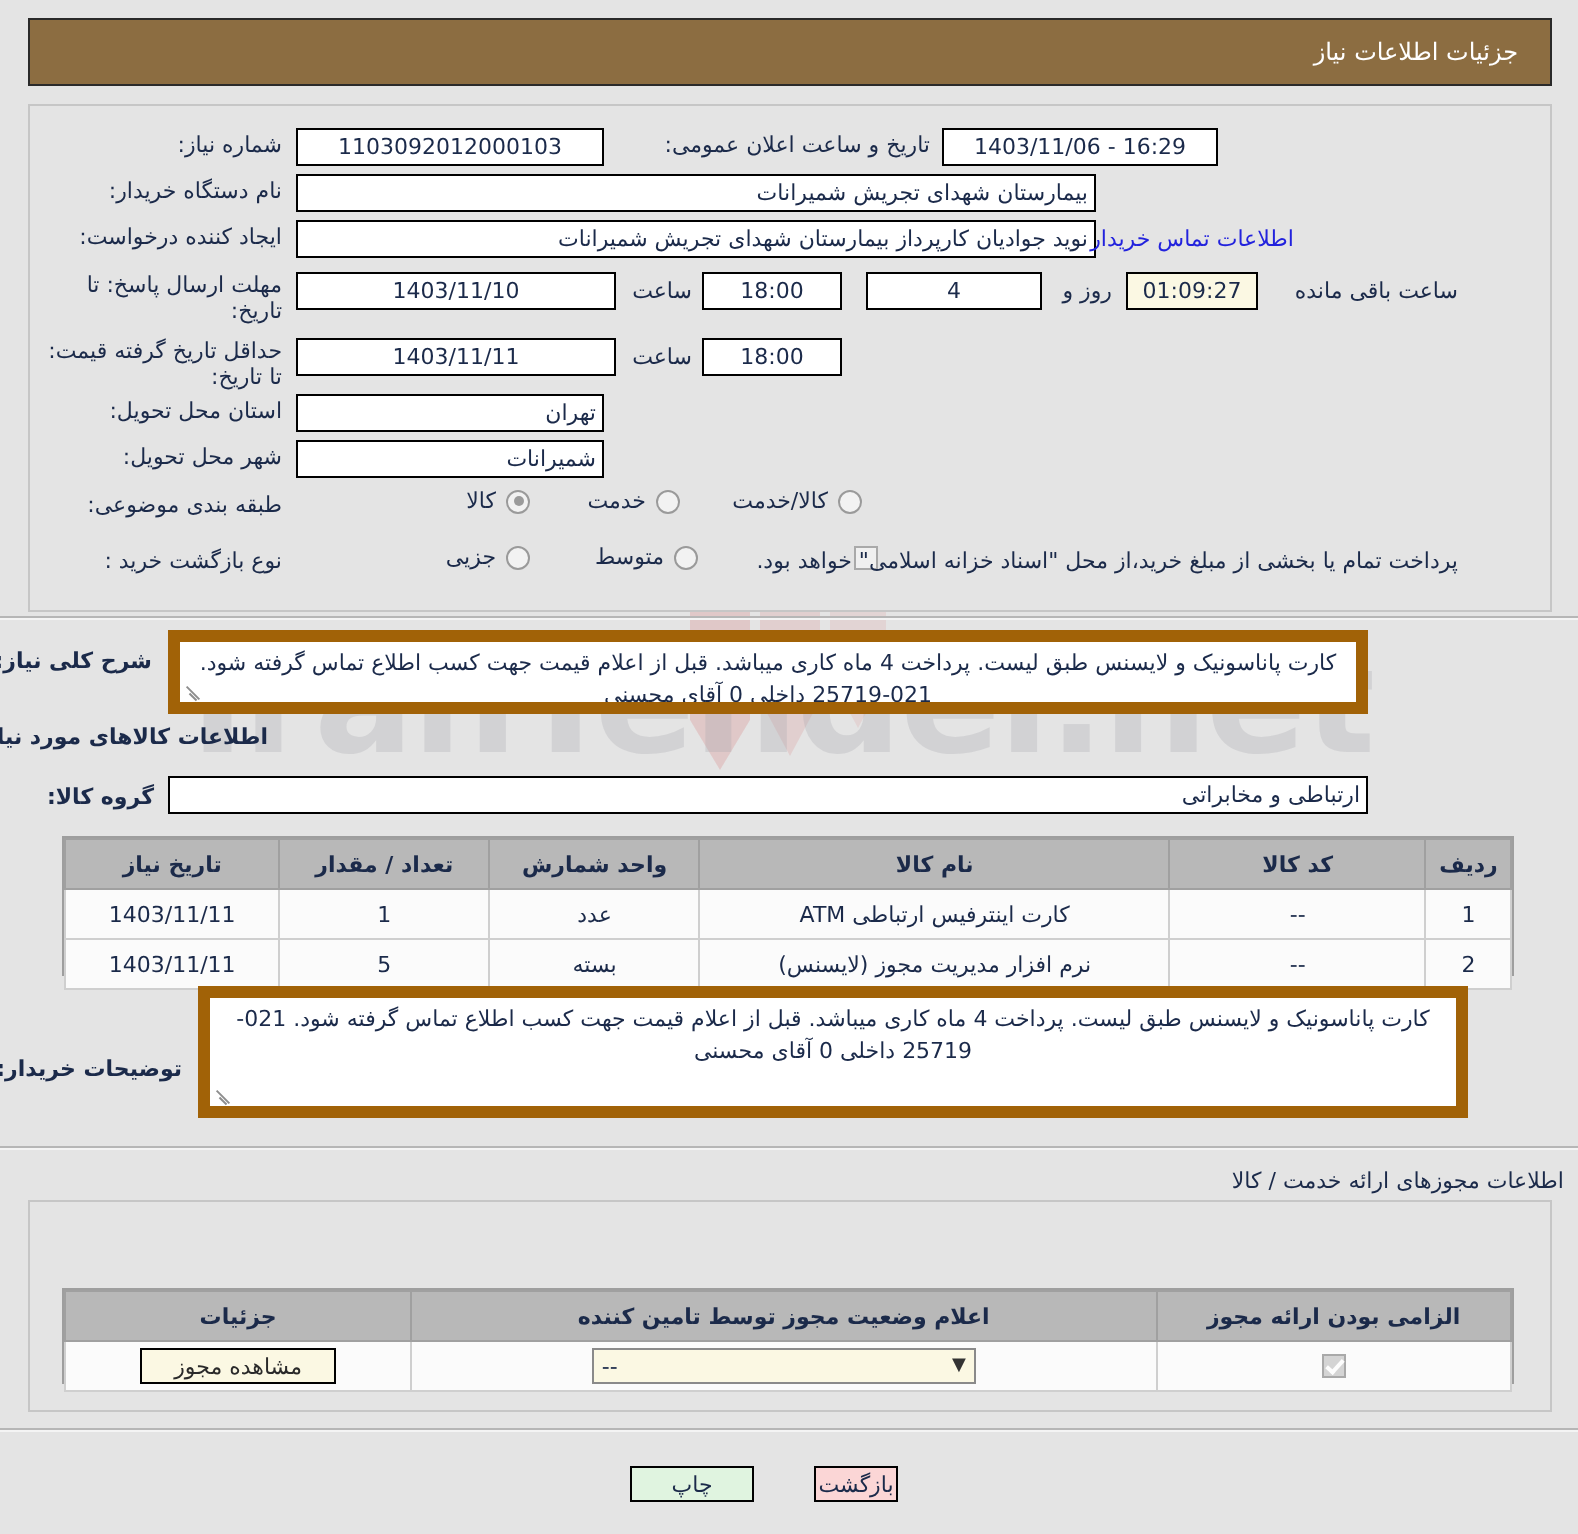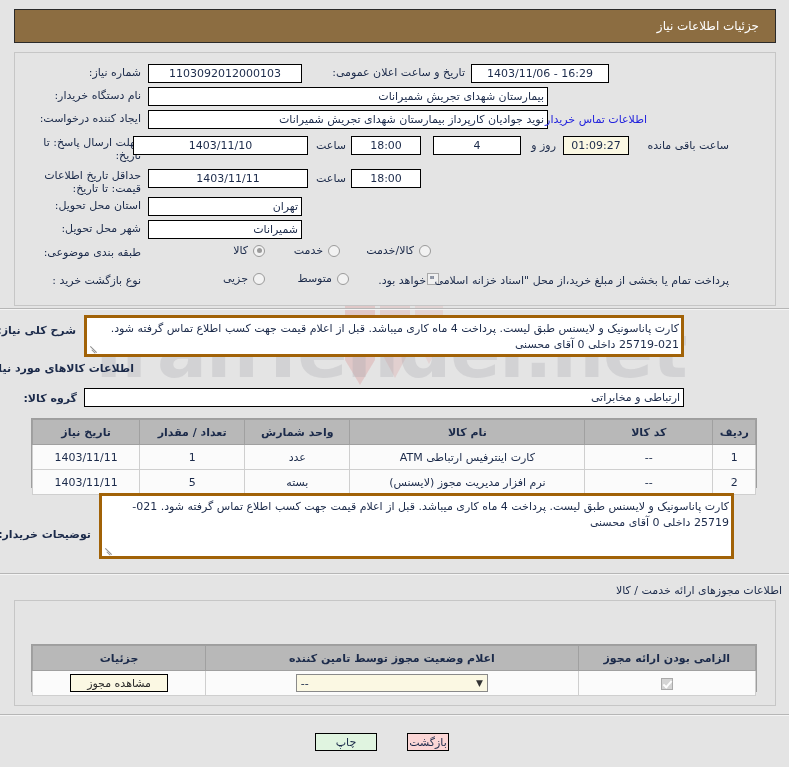--- a/index.html
+++ b/index.html
@@ -154,27 +154,27 @@
     left: 3px; top: 0px;
     width: 3px; height: 7px;
     border: solid #fdfdfd;
     border-width: 0 2px 2px 0;
     transform: rotate(42deg);
   }
 
   
   .ta {
     background: #ffffff;
-    border: 3px solid #a16207;
+    border: 6px solid #a16207;
     box-sizing: border-box;
     font-size: 11px;
     color: #1b2a4a;
     line-height: 16px;
     padding: 3px 2px;
-    text-align: right;
+    text-align: center;
     position: relative;
     overflow: hidden;
     font-family: "DejaVu Sans", "Liberation Sans", sans-serif;
   }
   .ta .grip {
     position: absolute;
     left: 2px; bottom: 1px;
     width: 9px; height: 9px;
   }
   .ta .grip::before,
@@ -308,30 +308,30 @@
 
   <div class="row" style="right:648px; top:112px; z-index:4;">
     <span class="lbl">ایجاد کننده درخواست:</span>
   </div>
   <div class="fld rt" style="position:absolute; right:241px; top:110px; width:400px; z-index:4;">نوید جوادیان کارپرداز بیمارستان شهدای تجریش شمیرانات</div>
   <a class="link" style="position:absolute; right:142px; top:113px; z-index:4;">اطلاعات تماس خریدار</a>
 
   <div style="position:absolute; right:648px; top:136px; width:115px; z-index:4;">
     <span class="lbl wrap">مهلت ارسال پاسخ: تا تاریخ:</span>
   </div>
-  <div class="fld" style="position:absolute; right:481px; top:136px; width:175px; z-index:4;">1403/11/10</div>
+  <div class="fld" style="position:absolute; right:481px; top:136px; width:160px; z-index:4;">1403/11/10</div>
   <span class="plain-txt" style="position:absolute; right:443px; top:139px; z-index:4;">ساعت</span>
   <div class="fld" style="position:absolute; right:368px; top:136px; width:70px; z-index:4;">18:00</div>
   <div class="fld" style="position:absolute; right:268px; top:136px; width:88px; z-index:4;">4</div>
   <span class="plain-txt" style="position:absolute; right:233px; top:139px; z-index:4;">روز و</span>
   <div class="fld cream" style="position:absolute; right:160px; top:136px; width:66px; z-index:4;">01:09:27</div>
   <span class="plain-txt" style="position:absolute; right:60px; top:139px; z-index:4;">ساعت باقی مانده</span>
 
   <div style="position:absolute; right:648px; top:169px; width:120px; z-index:4;">
-    <span class="lbl wrap">حداقل تاریخ اطلاعات قیمت: تا تاریخ:</span>
+    <span class="lbl wrap">حداقل تاریخ گرفته قیمت: تا تاریخ:</span>
   </div>
   <div class="fld" style="position:absolute; right:481px; top:169px; width:160px; z-index:4;">1403/11/11</div>
   <span class="plain-txt" style="position:absolute; right:443px; top:172px; z-index:4;">ساعت</span>
   <div class="fld" style="position:absolute; right:368px; top:169px; width:70px; z-index:4;">18:00</div>
 
   <div class="row" style="right:648px; top:199px; z-index:4;">
     <span class="lbl">استان محل تحویل:</span>
   </div>
   <div class="fld rt" style="position:absolute; right:487px; top:197px; width:154px; z-index:4;">تهران</div>
 

